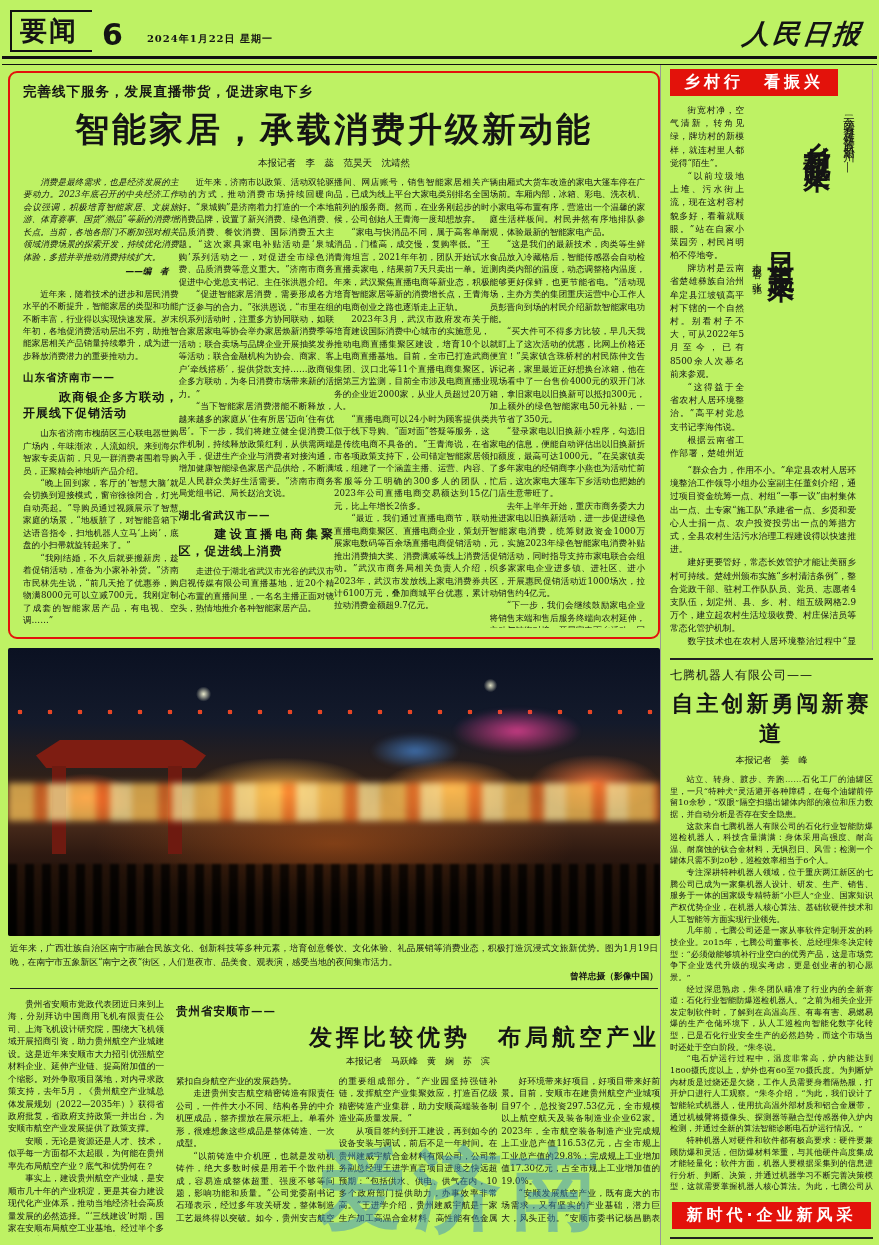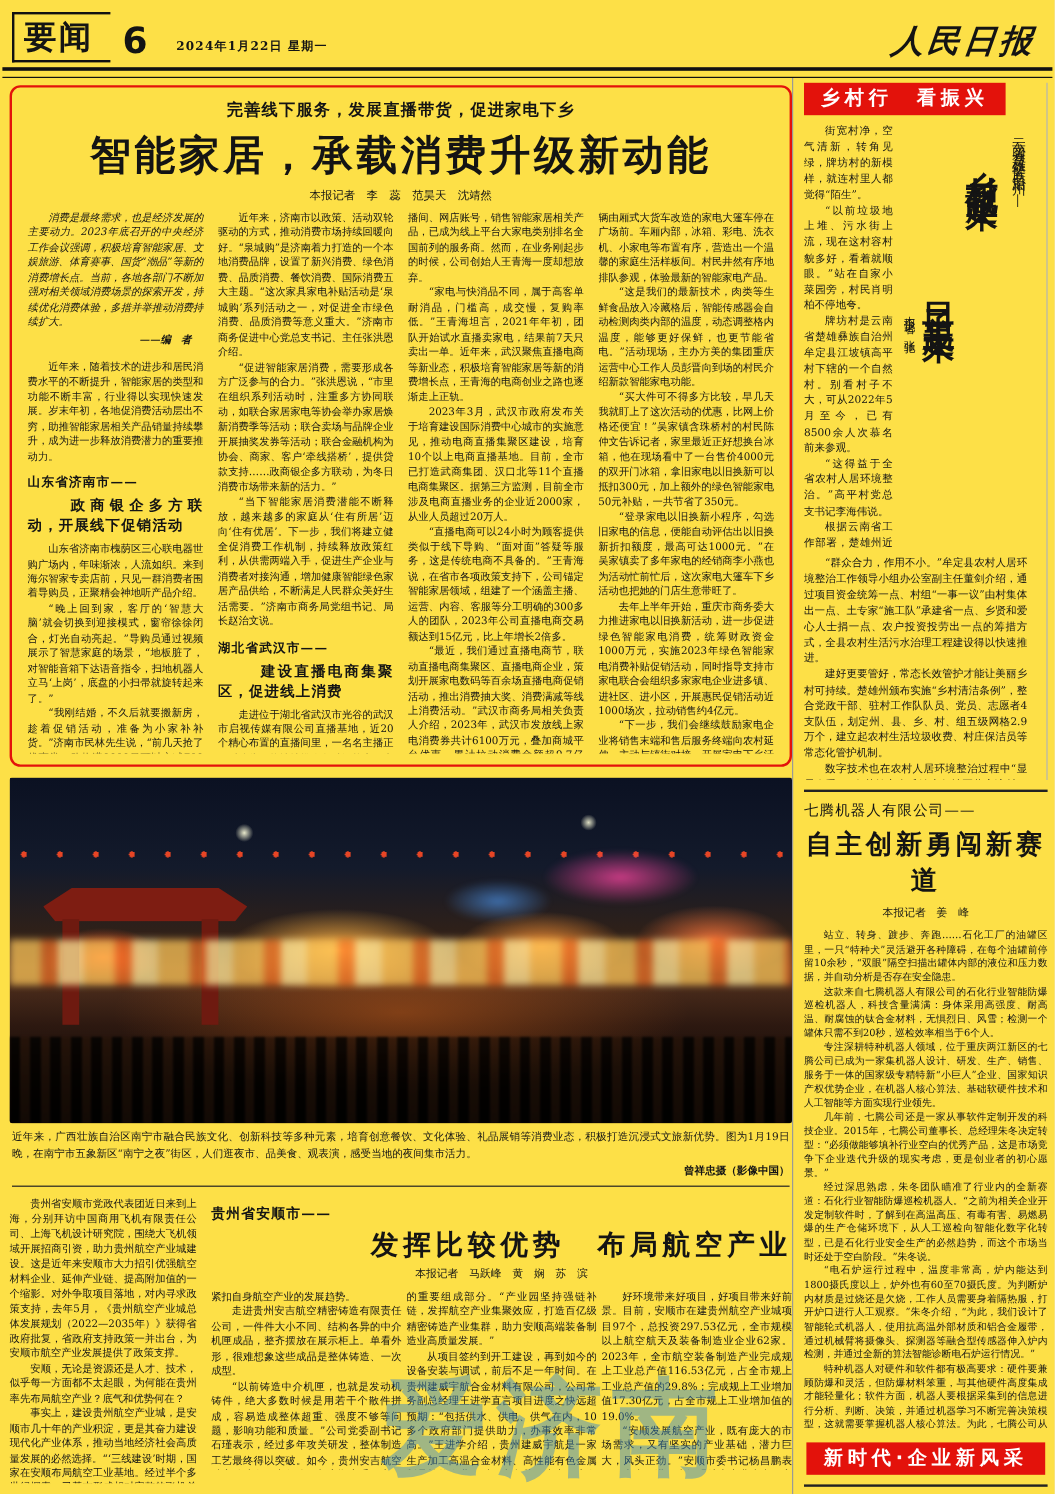--- a/index.html
+++ b/index.html
@@ -1,37 +1,37 @@
 <!DOCTYPE html>
 <html><head>
 <meta charset="utf-8">
 <style>
   html,body{margin:0;padding:0;background:#e8e8e4;}
-  .page{position:relative;width:879px;height:1245px;margin:0 auto;background:#fde047;
+  .page{position:relative;width:879px;height:1245px;margin:0 auto;background:#bef264;
         color:#141414;font-family:"DejaVu Serif","Liberation Serif",serif;overflow:hidden;}
   
   .hdr{display:flex;align-items:flex-end;padding:10px 12px 4px 10px;}
   .hdr-left{display:flex;align-items:flex-end;gap:10px;}
   .sec-box{border:2.5px solid #111;border-right:none;padding:1px 14px 1px 8px;
            font-family:"DejaVu Sans","Liberation Sans",sans-serif;font-weight:bold;font-size:27px;letter-spacing:2px;}
   .page-num{font-family:"DejaVu Sans",sans-serif;font-weight:bold;font-size:30px;line-height:1;padding-bottom:2px;}
   .hdr-date{font-size:10px;font-weight:bold;padding:0 0 6px 14px;letter-spacing:1px;}
   .masthead{margin-left:auto;font-size:27px;font-weight:bold;font-style:italic;
             font-family:"DejaVu Serif",serif;letter-spacing:3px;transform:skewX(-6deg);padding-right:4px;}
   .hdr-rule{height:5px;border-top:3px solid #111;border-bottom:1px solid #111;margin:0 2px;}
   
   .content{display:flex;align-items:stretch;}
   .main{width:660px;padding:6px 0 0 8px;box-sizing:border-box;}
   .sidebar{flex:1;border-left:1px solid #9a9a96;margin-left:0;padding:4px 6px 0 9px;box-sizing:border-box;}
   
   .lead-box{border:2.5px solid #e3120b;border-radius:9px;padding:8px 13px 6px;height:568px;box-sizing:border-box;}
-  .kicker{font-family:"DejaVu Sans",sans-serif;font-weight:bold;font-size:13.5px;text-align:center;letter-spacing:1px;margin-top:2px;}
+  .kicker{font-family:"DejaVu Sans",sans-serif;font-weight:bold;font-size:13.5px;letter-spacing:1px;margin-top:2px;}
   .headline{font-family:"DejaVu Sans",sans-serif;font-weight:900;font-size:34px;text-align:center;letter-spacing:3px;margin:6px 0 4px;}
   .byline{text-align:center;font-size:9.5px;margin:2px 0 6px;}
-  .cols{display:flex;gap:12px;height:452px;overflow:hidden;}
+  .cols{display:flex;gap:0;height:452px;overflow:hidden;}
   .col{flex:1 1 0;font-size:8.6px;line-height:1.45;text-align:justify;overflow:hidden;}
   .blk.para{text-indent:2em;}
   .blk.para-cont{text-indent:0;}
   .blk.editor-note{text-indent:2em;font-style:italic;}
   .blk.editor-sign{text-align:right;padding-right:10px;font-weight:bold;margin:2px 0 10px;font-style:italic;}
   .blk.dateline{font-size:10.5px;font-weight:600;letter-spacing:1px;margin:8px 0 3px;}
   .blk.subhead{font-family:"DejaVu Sans",sans-serif;font-weight:bold;font-size:12px;line-height:1.4;
                text-indent:3em;letter-spacing:1px;margin:0 0 5px;}
   
   .photo{position:relative;width:652px;height:288px;margin-top:9px;overflow:hidden;border-radius:2px;

